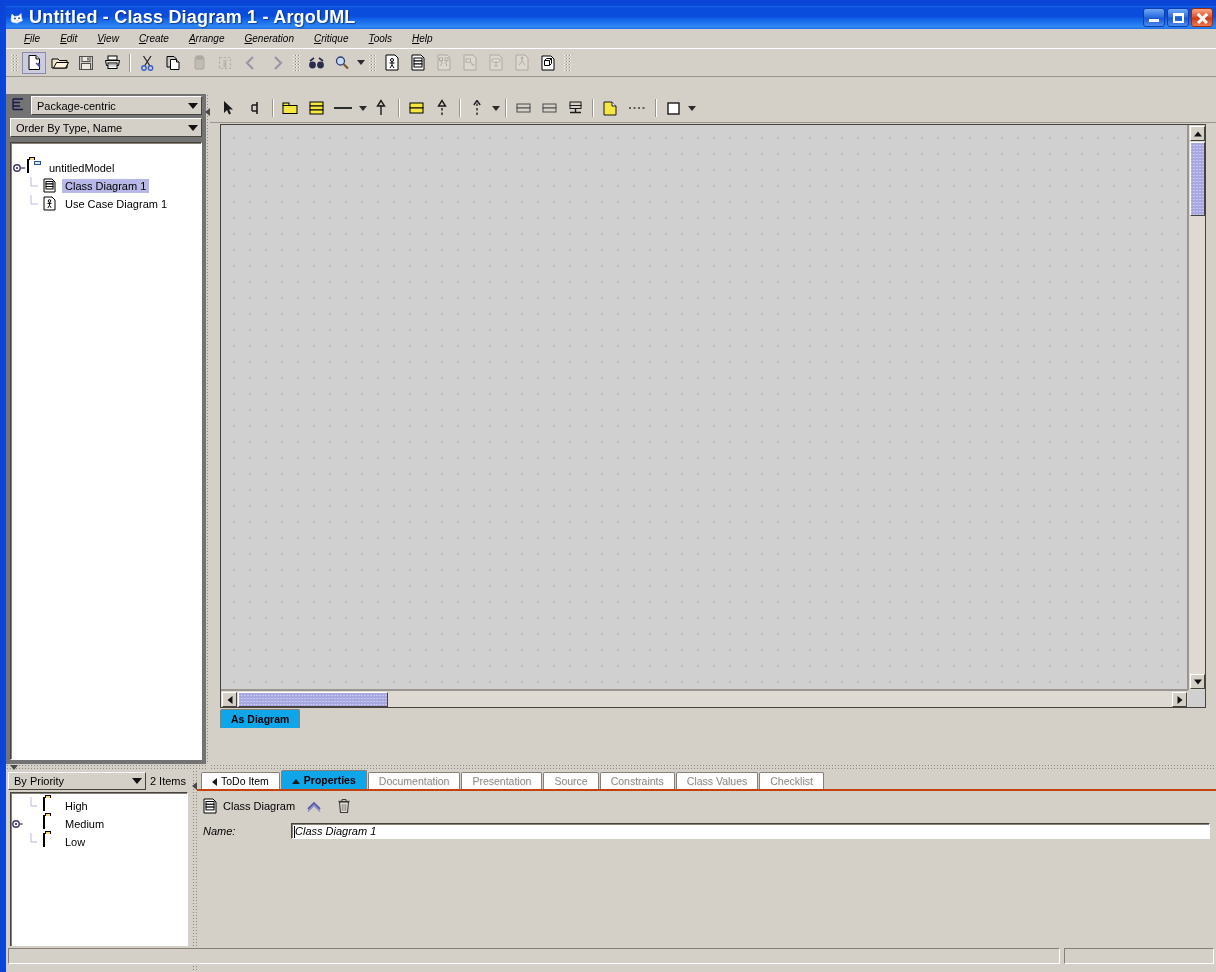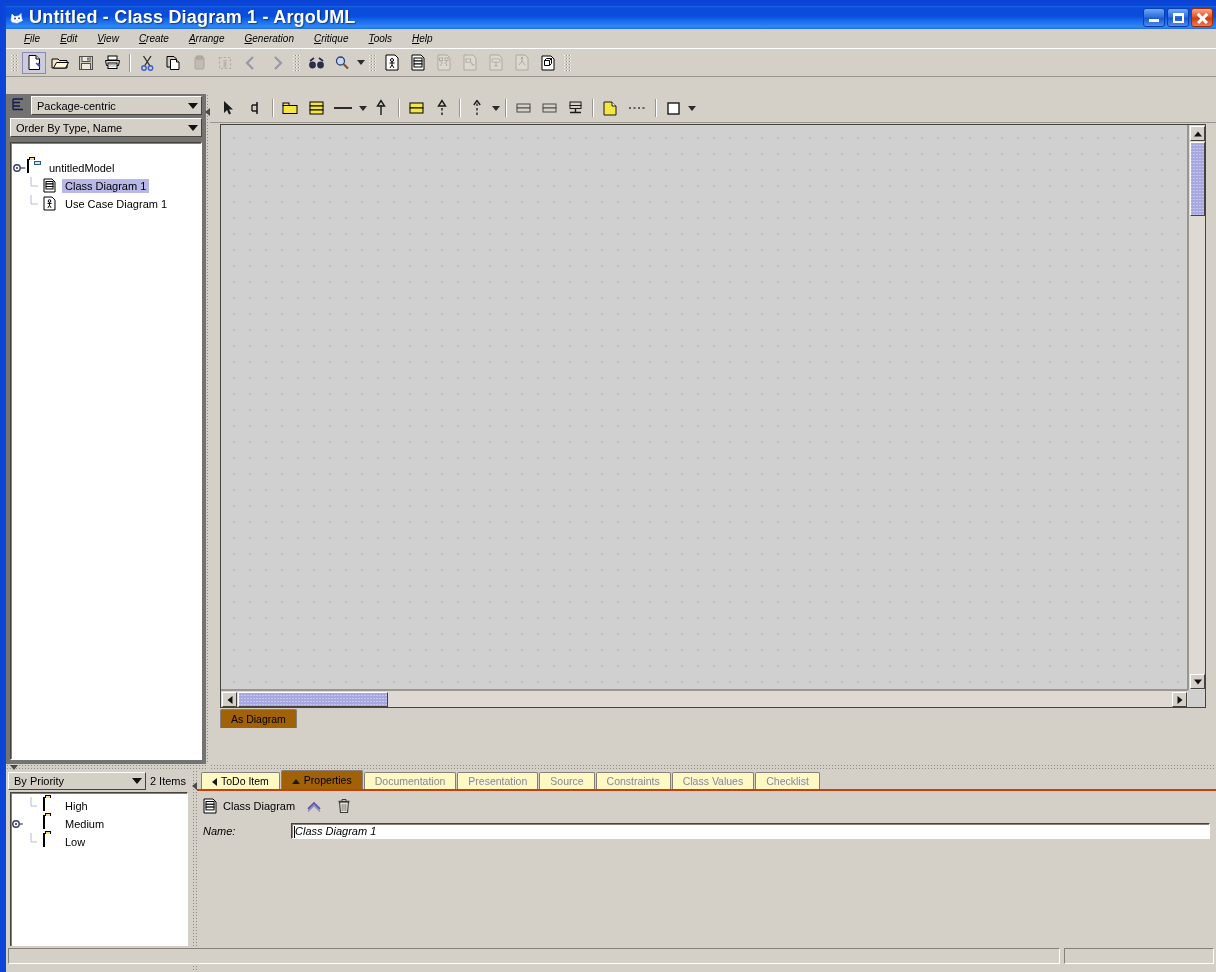--- a/index.html
+++ b/index.html
@@ -126,25 +126,25 @@
     border:1px solid #fff;border-right-color:#46423c;border-bottom-color:#46423c;box-sizing:border-box;}
   .arr-up:after,.arr-dn:after,.arr-lf:after,.arr-rt:after{content:"";position:absolute;
     left:50%;top:50%;transform:translate(-50%,-50%);width:0;height:0;}
   .arr-up:after{border-left:4px solid transparent;border-right:4px solid transparent;border-bottom:5px solid #111;}
   .arr-dn:after{border-left:4px solid transparent;border-right:4px solid transparent;border-top:5px solid #111;}
   .arr-lf:after{border-top:4px solid transparent;border-bottom:4px solid transparent;border-right:5px solid #111;}
   .arr-rt:after{border-top:4px solid transparent;border-bottom:4px solid transparent;border-left:5px solid #111;}
   
   .tabstrip{position:absolute;display:flex;align-items:flex-end;}
   .tab{height:17px;padding:0 10px;font-size:10.5px;line-height:17px;white-space:nowrap;
-    background:#fef9c3;border:1px solid #868079;border-bottom:none;
+    background:#ffffff;border:1px solid #868079;border-bottom:none;
     border-top-left-radius:2px;border-top-right-radius:2px;margin-right:1px;
     box-sizing:border-box;color:#000;position:relative;}
   .tab.dis{color:#8e8a84;text-shadow:1px 1px 0 #efefef;}
-  .tab.active{background:#a16207;height:19px;line-height:19px;font-weight:normal;}
+  .tab.active{background:#0ea5e9;height:19px;line-height:19px;font-weight:bold;}
   
   #detailswrap{position:absolute;left:191px;top:676px;width:1019px;height:202px;background:#d4d0c8;}
   #detailbody{position:absolute;left:0;top:19px;right:0;bottom:0;
     border-top:2px solid #c2410c;background:#d4d0c8;box-sizing:border-box;}
   #dhead{display:flex;align-items:center;height:22px;padding:4px 0 0 6px;}
   #dhead .dname{font-size:11px;margin-left:5px;}
   .ibtn{width:22px;height:20px;margin-left:8px;position:relative;display:flex;
     align-items:center;justify-content:center;}
   #namerow{display:flex;align-items:center;padding:6px 0 0 6px;font-style:italic;}
   #namerow .nlabel{width:88px;font-size:11px;}

